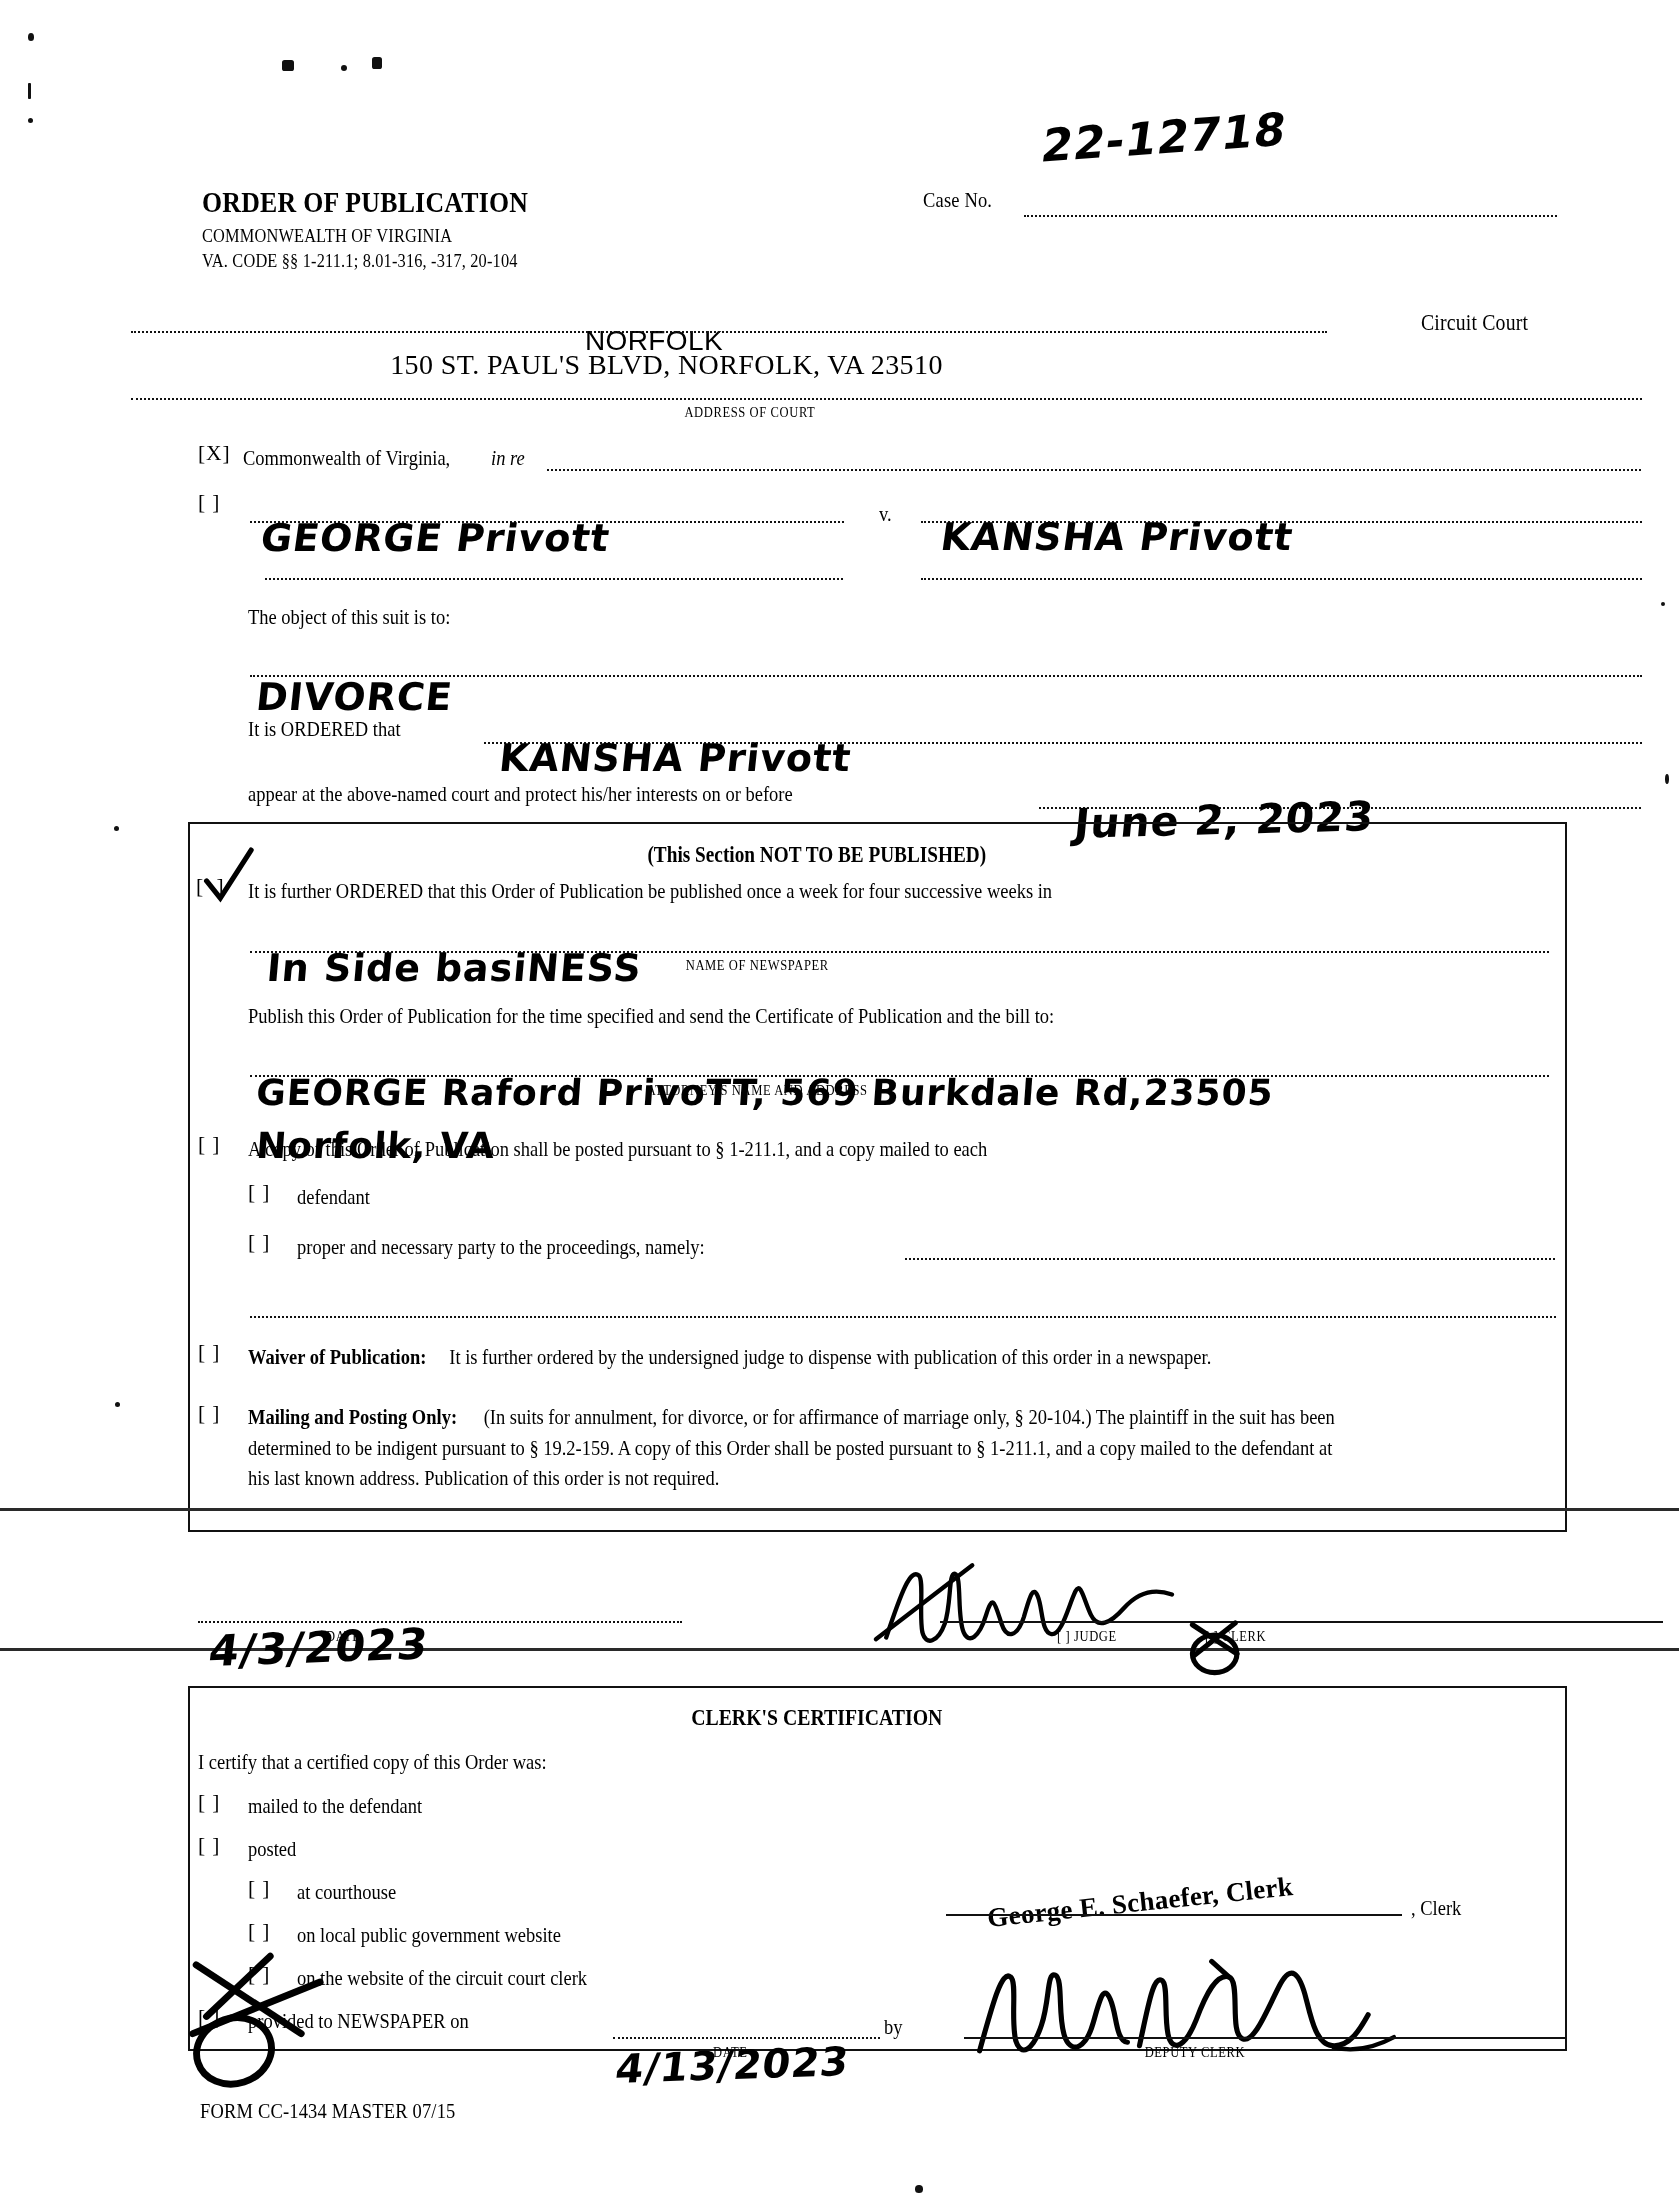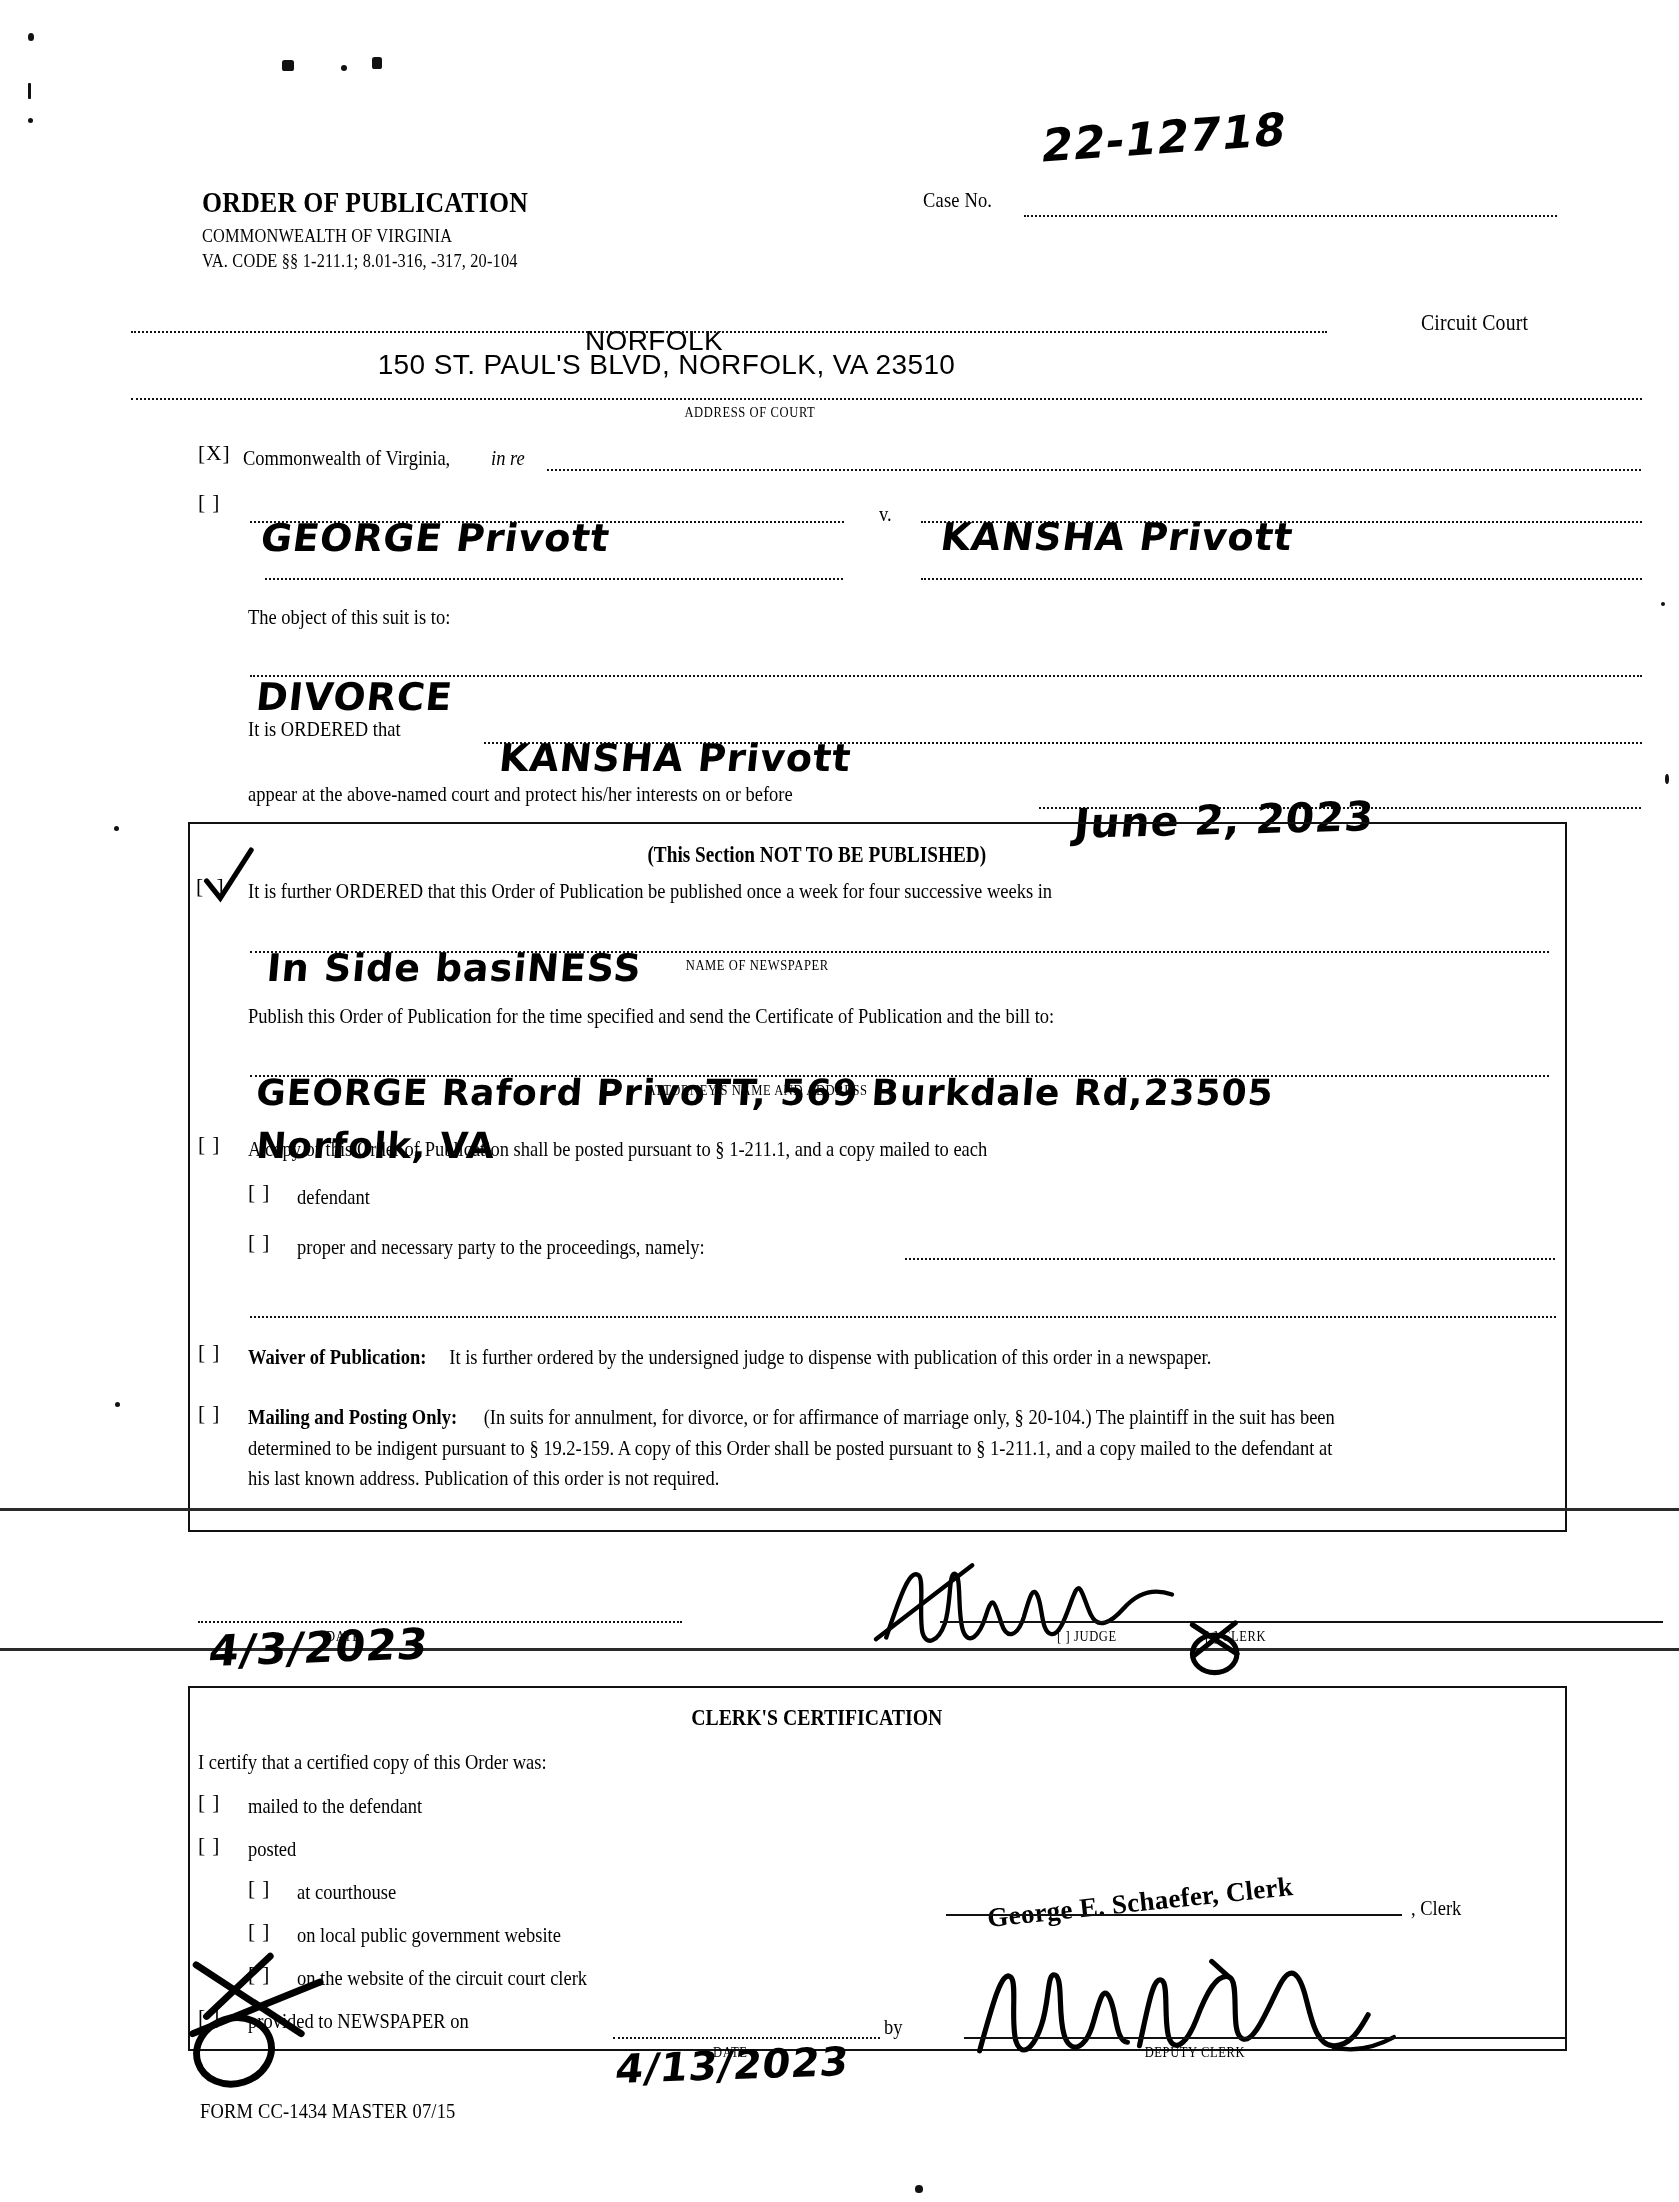--- a/index.html
+++ b/index.html
@@ -64,21 +64,21 @@
   <div class="abs sub cond" style="left:202px;top:250px;width:619px;">VA. CODE §§ 1-211.1; 8.01-316, -317, 20-104</div>
 
   <div class="abs sub cond" style="left:923px;top:188px;width:155px;font-size:21.5px;">Case No.</div>
   <div class="abs dots" style="left:1024px;top:215px;width:533px;"></div>
   <div class="abs hand hw-case" style="left:1038px;top:120px;">22-12718</div>
 
   <div class="abs ctrhead" style="left:353px;top:282px;width:602px;text-align:center;margin-top:43px;">NORFOLK</div>
   <div class="abs dots" style="left:131px;top:331px;width:1196px;"></div>
   <div class="abs sub cond" style="left:1421px;top:310px;width:224px;font-size:23px;">Circuit Court</div>
 
-  <div class="abs ctrhead" style="left:206px;top:349px;width:921px;text-align:center;">150 ST. PAUL'S BLVD,  NORFOLK, VA 23510</div>
+  <div class="abs ctrhead" style="left:206px;top:349px;width:921px;text-align:center;font-family:Liberation Serif, serif;">150 ST. PAUL'S BLVD,  NORFOLK, VA 23510</div>
   <div class="abs dots" style="left:131px;top:398px;width:1511px;"></div>
   <div class="abs tiny cond" style="left:602px;top:404px;width:344px;text-align:center;">ADDRESS OF COURT</div>
 
   <div class="abs cb" style="left:198px;top:441px;">[X]</div>
   <div class="abs bodytxt cond" style="left:243px;top:443px;width:293px;">Commonwealth of Virginia,</div>
   <div class="abs bodytxt cond ital" style="left:491px;top:443px;width:60px;">in re</div>
   <div class="abs dots" style="left:547px;top:469px;width:1094px;"></div>
 
   <div class="abs cb" style="left:198px;top:490px;">[ ]</div>
   <div class="abs dots" style="left:250px;top:521px;width:594px;"></div>

